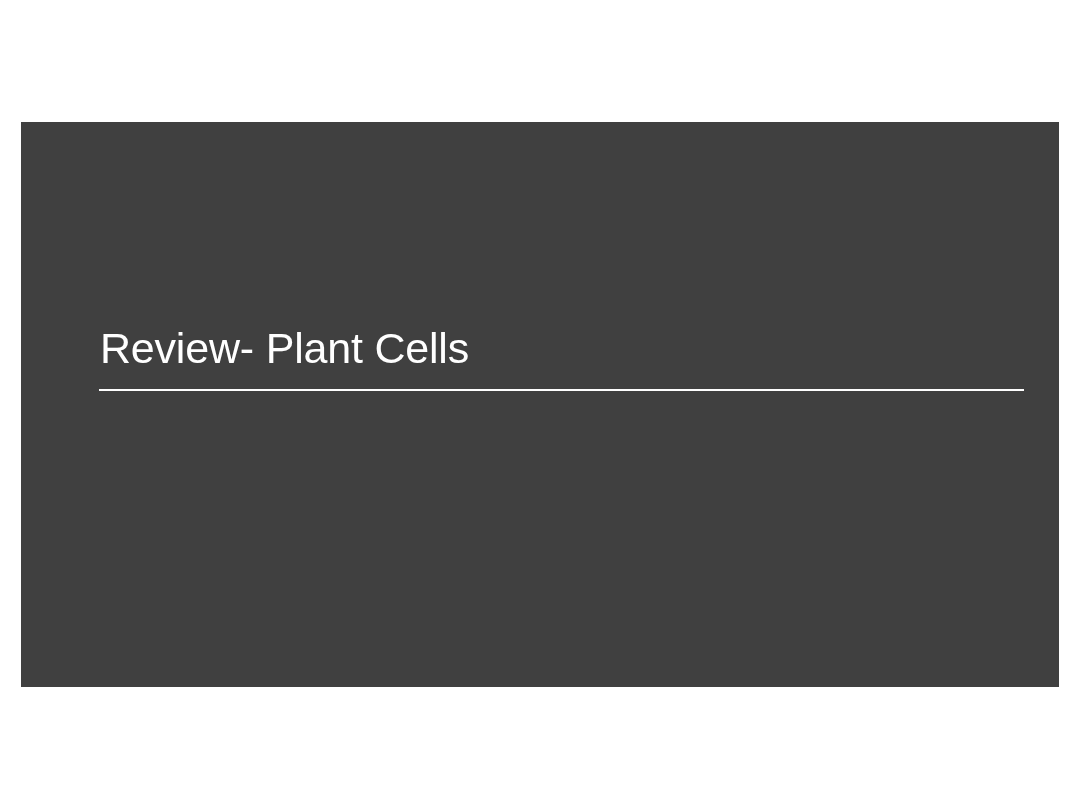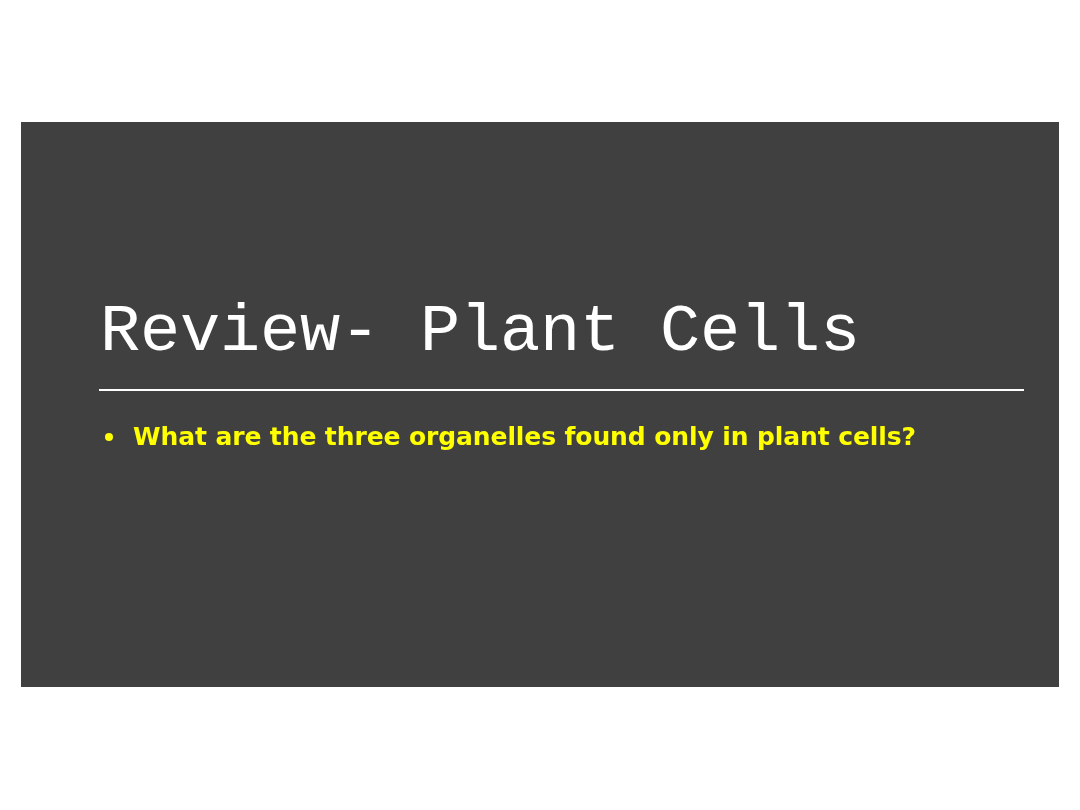--- a/index.html
+++ b/index.html
@@ -31,24 +31,24 @@
     top: 122px;
     width: 1038px;
     height: 565px;
     background: #404040;
     overflow: hidden;
   }
 
   #slide-title {
     position: absolute;
     left: 79px;
-    top: 170px;
+    top: 186px;
     width: 930px;
-    font-family: Liberation Mono, monospace;
-    font-size: 67px;
+    font-family: Liberation Sans, sans-serif;
+    font-size: 43px;
     font-weight: 300;
     line-height: 80px;
     color: #ffffff;
     letter-spacing: -0.2px;
     white-space: nowrap;
   }
 
   #title-divider {
     position: absolute;
     left: 78px;
@@ -109,24 +109,18 @@
 <body>
 
 <div id="slide-canvas">
 
   <div id="slide">
 
     <div id="slide-title">Review- Plant Cells</div>
 
     <div id="title-divider"></div>
 
-    <ul id="body-list">
-      <li class="bullet-row">
-        <span class="bullet-marker"></span>
-        <span class="bullet-text">What are the three organelles found only in plant cells?</span>
-      </li>
-    </ul>
 
     <div id="slide-body-empty-area"></div>
 
   </div>
 
 </div>
 
 </body></html>

